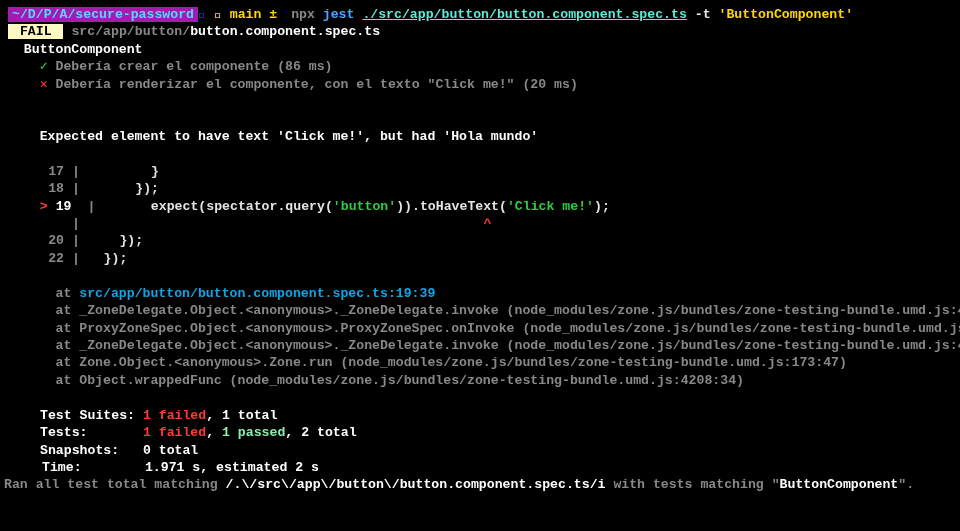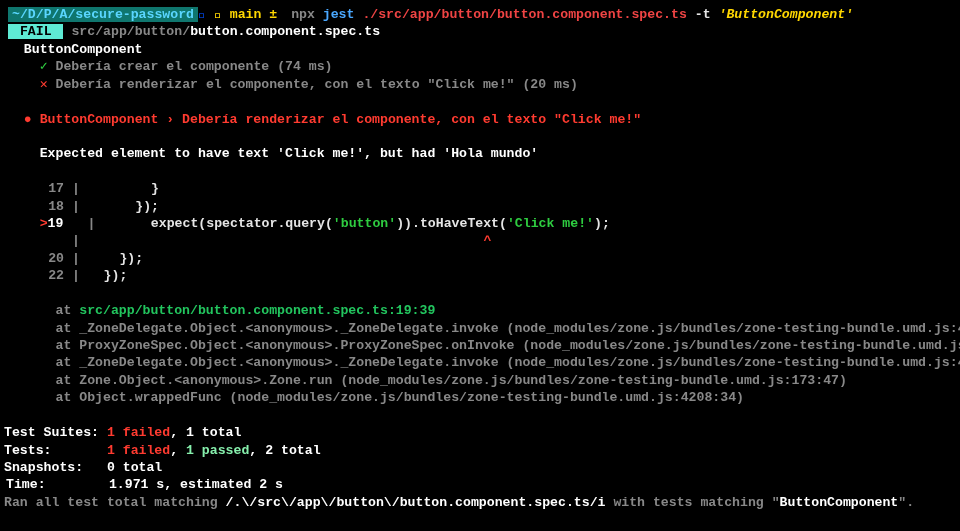--- a/index.html
+++ b/index.html
@@ -9,70 +9,69 @@
   font-size: 13.2px;
   line-height: 1.32;
   color: #e5e5e5;
   width: 960px;
   height: 531px;
   overflow: hidden;
   padding: 6px 0 0 0;
   font-weight: bold;
 }
 .line { white-space: pre; padding-left: 8px; }
-.prompt-path { background: #0f766e; color: #5ad6ff; padding: 0 4px; }
+.prompt-path { background: #a21caf; color: #5ad6ff; padding: 0 4px; }
 .prompt-arrow { color: #0040d0; }
 .prompt-branch { color: #ffd700; }
 .prompt-npx { color: #888; margin-left: 6px; }
 .prompt-jest { color: #4aa8ff; }
-.prompt-file { color: #ef4444; }
+.prompt-file { color: #5eead4; text-decoration: underline; }
 .prompt-flag { color: #e5e5e5; }
-.prompt-test { color: #ffd700; font-style: italic; }
-.fail-badge { background: #5eead4; color: #000; padding: 0 4px; }
+.prompt-test { color: #ffd700; }
+.fail-badge { background: #fef9c3; color: #000; padding: 0 4px; }
 .fail-path { color: #888; text-align: center; }
 .fail-file { color: #fff; }
 .check { color: #2ecc40; }
 .cross { color: #ff3b30; }
 .dim { color: #888; }
 .white { color: #fff; }
 .bullet { color: #ff3b30; }
 .error-title { color: #ff3b30; }
 .ln { color: #888; display: inline-block; width: 56px; text-align: right; }
-.ln-active { color: #fff; display: inline-block; width: 56px; text-align: left; }
+.ln-active { color: #fff; display: inline-block; width: 56px; text-align: center; }
 .arrow-ln { color: #ff3b30; }
 .pipe { color: #888; }
 .code { color: #e5e5e5; }
 .string { color: #2ecc40; }
 .caret { color: #ff3b30; }
 .stack-at { color: #888; }
-.stack-link { color: #22c55e; }
+.stack-link { color: #0ea5e9; }
 .stack-dim { color: #888; }
-.label { color: #fff; }
+.label { color: #fff; margin-left: 36px; }
 .red { color: #ff3b30; }
 .green { color: #86efac; }
 .summary-dim { color: #888; }
 </style>
 </head>
 <body>
 
 <div>
 
 <div class="line"><span class="prompt-path">~/D/P/A/secure-password</span><span class="prompt-arrow"></span> <span class="prompt-branch"><span>⎇</span> <span>main ±</span></span> <span class="prompt-npx">npx</span> <span class="prompt-jest">jest</span> <span class="prompt-file">./src/app/button/button.component.spec.ts</span> <span class="prompt-flag">-t</span> <span class="prompt-test">'ButtonComponent'</span></div>
 
 <div class="line"><span class="fail-badge"> FAIL </span> <span class="fail-path">src/app/button/</span><span class="fail-file">button.component.spec.ts</span></div>
 
 <div class="line">  <span class="white">ButtonComponent</span></div>
 
-<div class="line">    <span class="check">✓</span> <span class="dim">Debería crear el componente</span> <span class="dim">(74 ms)</span></div>
+<div class="line">    <span class="check">✓</span> <span class="dim">Debería crear el componente</span> <span class="dim">(86 ms)</span></div>
 
 <div class="line">    <span class="cross">✕</span> <span class="dim">Debería renderizar el componente, con el texto "Click me!"</span> <span class="dim">(20 ms)</span></div>
 
 <div class="line">&nbsp;</div>
 
-<div class="line">  <span class="bullet">●</span> <span class="error-title">ButtonComponent › Debería renderizar el componente, con el texto "Click me!"</span></div>
 
 <div class="line">&nbsp;</div>
 
 <div class="line">    <span class="white">Expected element to have text 'Click me!', but had 'Hola mundo'</span></div>
 
 <div class="line">&nbsp;</div>
 
 <div class="line"><span class="ln">17</span> <span class="pipe">|</span> <span class="code">        }</span></div>
 <div class="line"><span class="ln">18</span> <span class="pipe">|</span> <span class="code">      });</span></div>
 <div class="line">    <span class="arrow-ln">&gt;</span><span class="ln-active" style="width:32px">19</span> <span class="pipe">|</span> <span class="code">      expect(spectator.query(</span><span class="string">'button'</span><span class="code">)).toHaveText(</span><span class="string">'Click me!'</span><span class="code">);</span></div>

